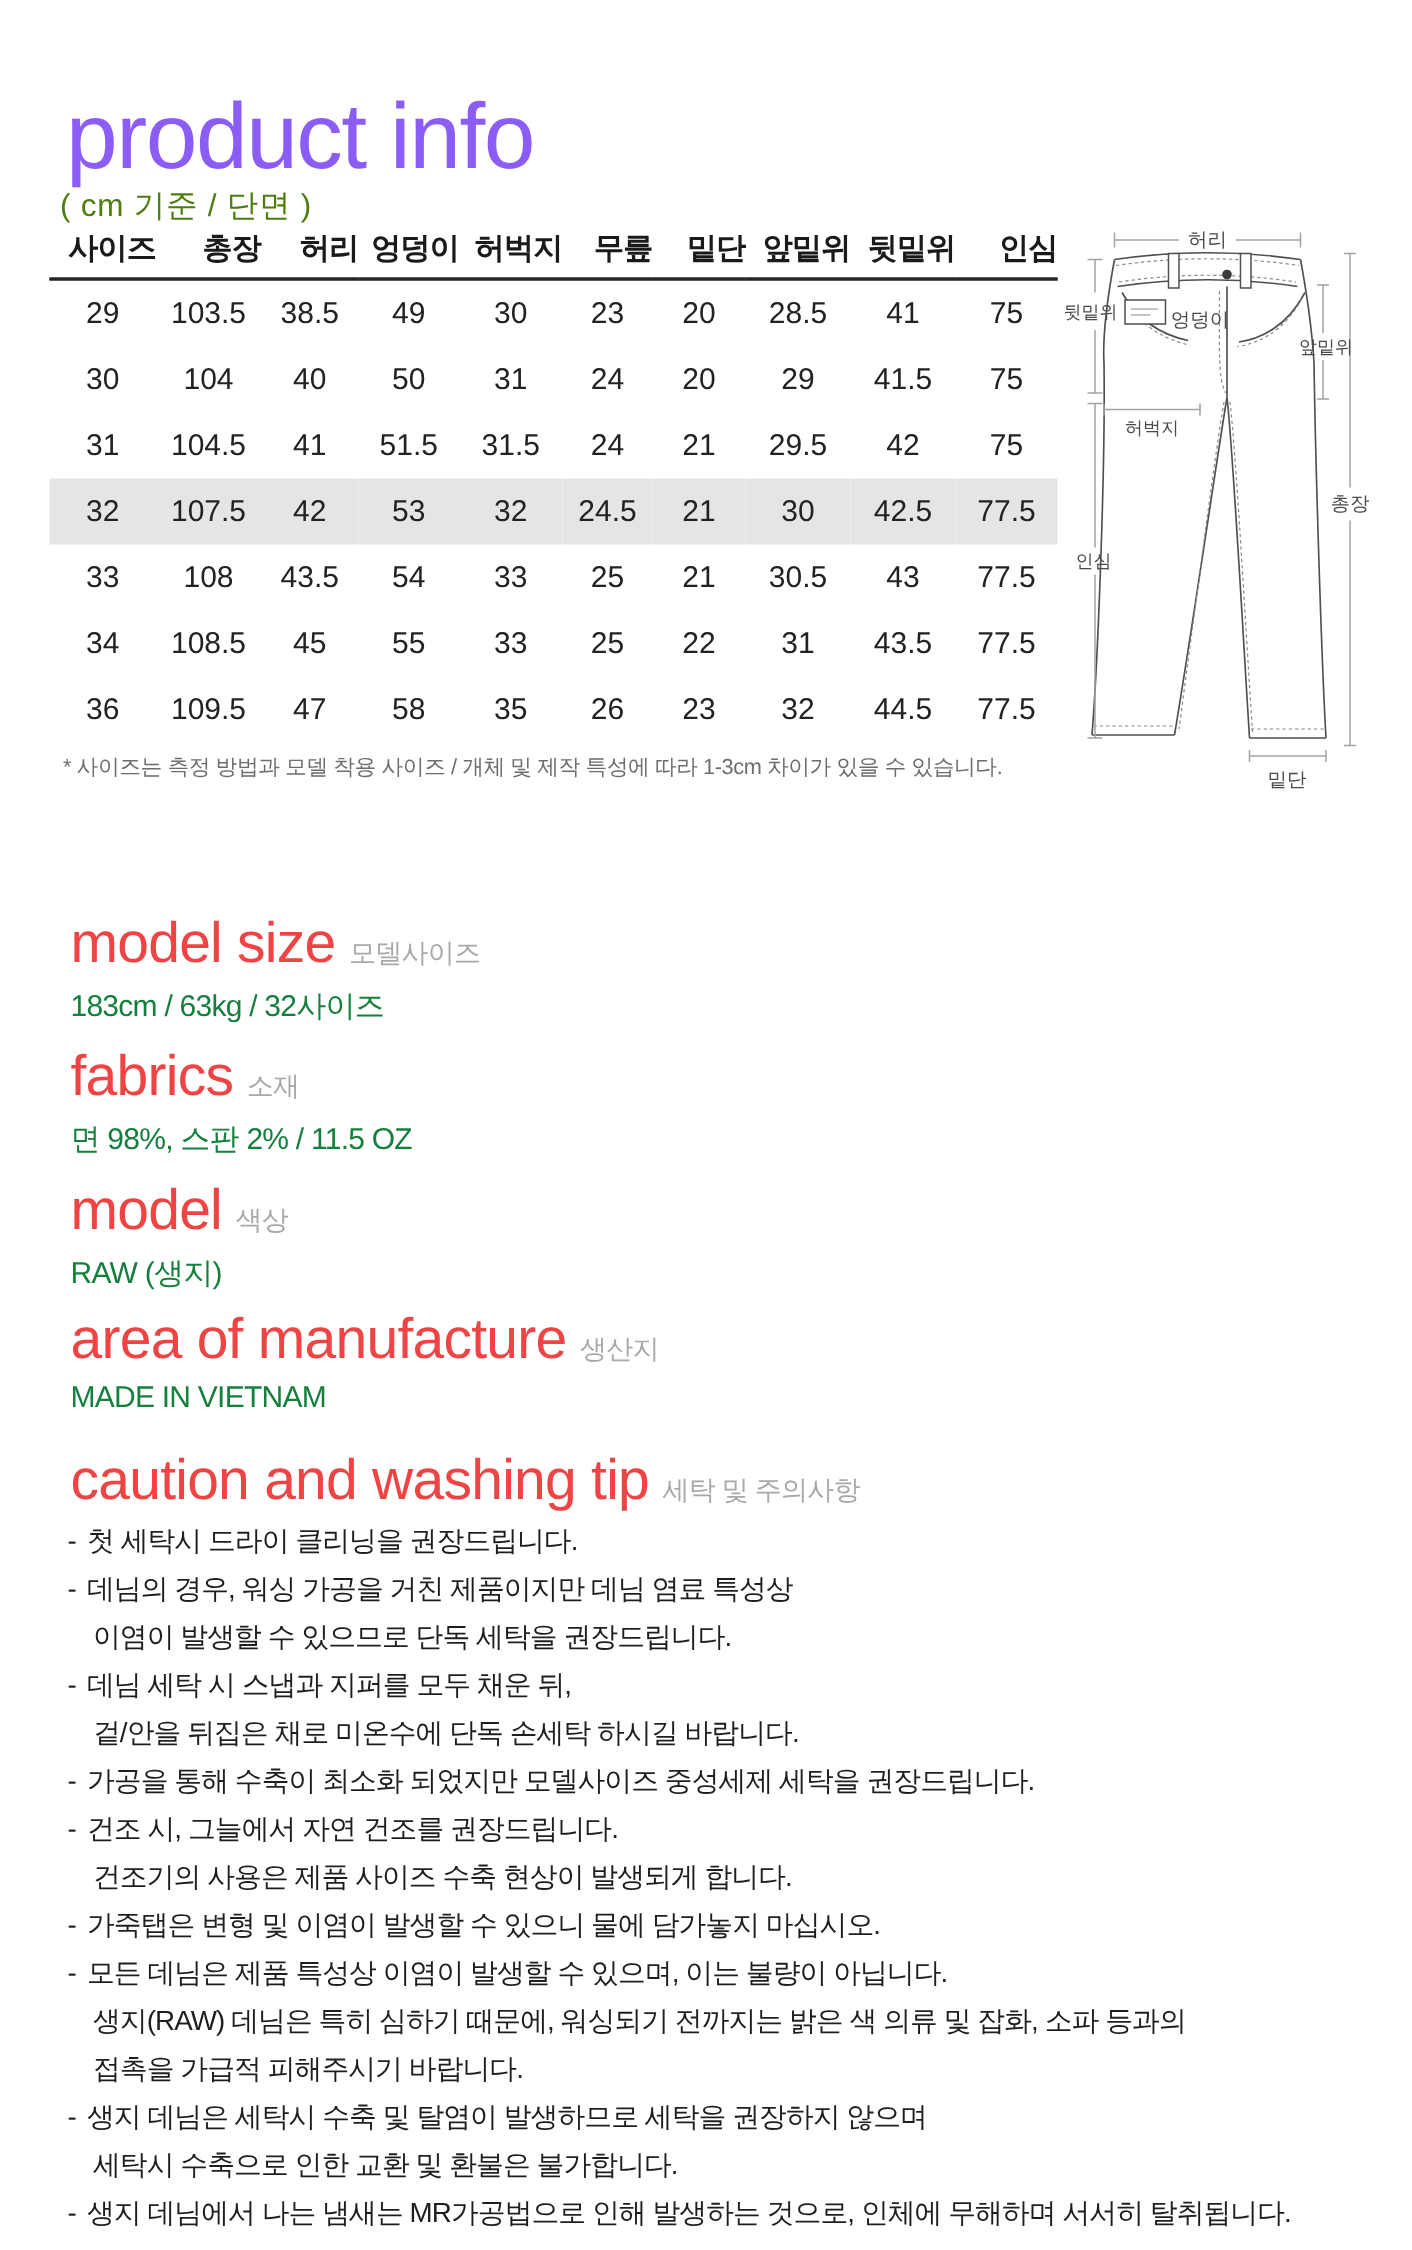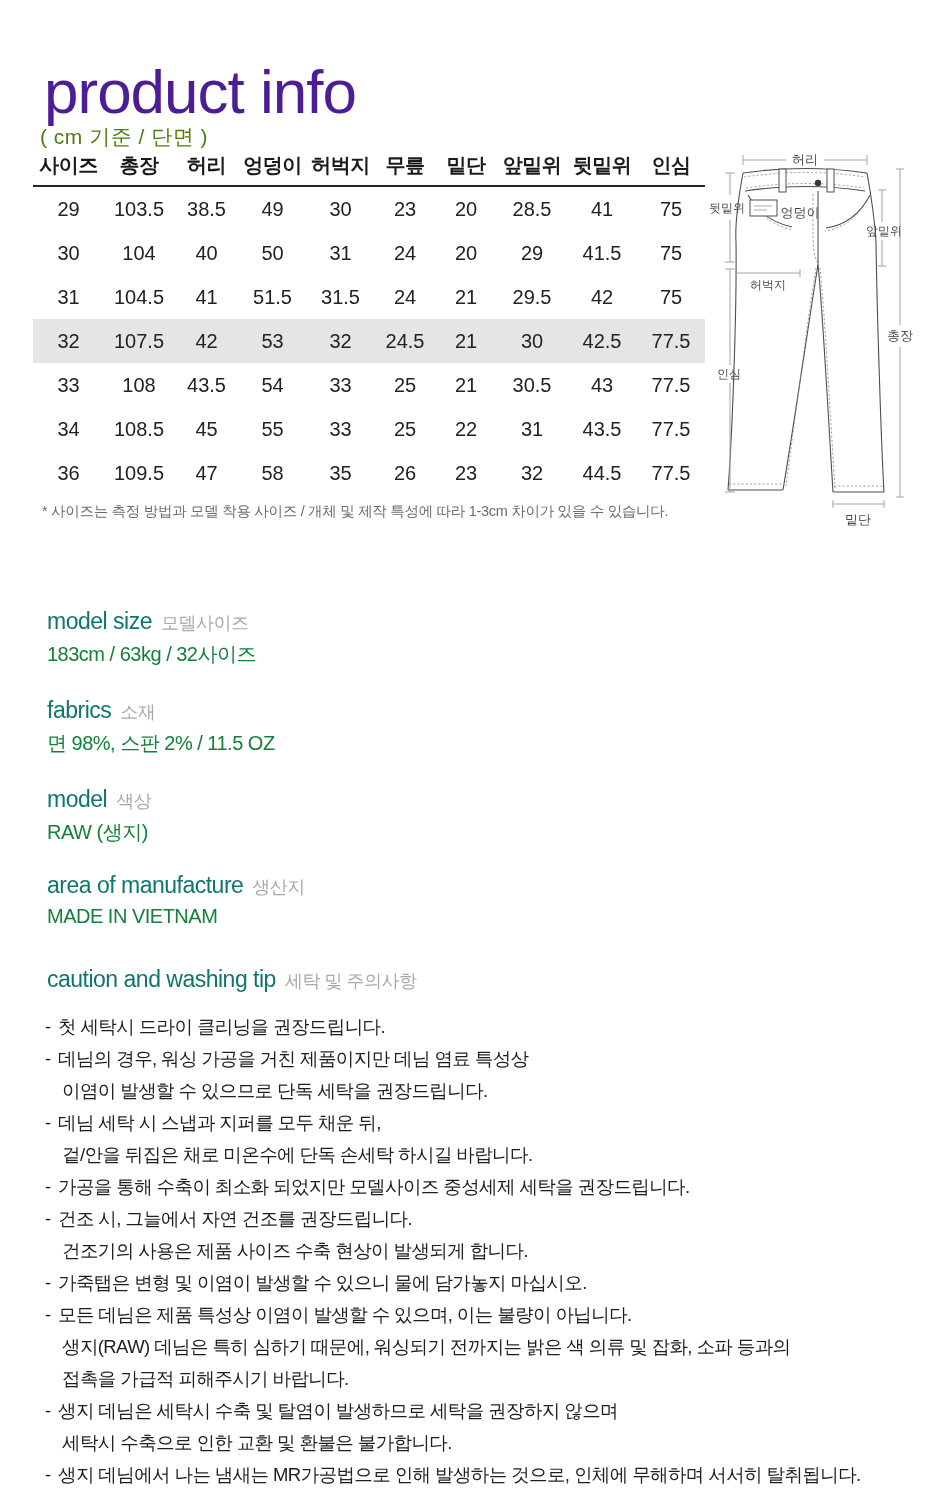--- a/index.html
+++ b/index.html
@@ -1,36 +1,36 @@
 <!DOCTYPE html>
 <html style="--hl: #e5e5e5;"><head>
 <meta charset="utf-8">
 <style>
   html,body{margin:0;padding:0;background:#ffffff;}
   .page{position:relative;width:941px;height:1500px;background:#fff;overflow:hidden;
         font-family:"Liberation Sans","DejaVu Sans",sans-serif;color:#151515;}
 
   .title{position:absolute;left:44px;top:14px;font-size:62px;font-weight:500;
-         letter-spacing:-1px;color:#4c1d95;}
+         letter-spacing:-1px;color:#8b5cf6;}
   .unit-note{position:absolute;left:40px;top:123px;font-size:21px;color:#4d7c0f;letter-spacing:0.5px;}
 
   table.size-table{position:absolute;left:33px;top:145px;border-collapse:collapse;table-layout:fixed;}
   table.size-table th{font-size:20px;font-weight:700;color:#1a1a1a;height:40px;
-      text-align:center;vertical-align:middle;padding:0;border-bottom:2px solid #262626;letter-spacing:-0.5px;}
+      text-align:right;vertical-align:middle;padding:0;border-bottom:2px solid #262626;letter-spacing:-0.5px;}
   table.size-table td{font-size:20px;color:#222;height:44px;text-align:center;vertical-align:middle;padding:0;}
   table.size-table tr.hl{background:var(--hl,#e5e5e5);}
 
   .footnote{position:absolute;left:42px;top:502px;font-size:14.5px;color:#6d6d6d;letter-spacing:-0.3px;}
 
   .diagram{position:absolute;left:700px;top:140px;width:241px;height:400px;}
   .diagram text{font-family:"Liberation Sans","DejaVu Sans",sans-serif;}
 
   .section{position:absolute;left:47px;}
   .sec-head{white-space:nowrap;}
-  .sec-en{font-size:23px;color:#0f766e;letter-spacing:-0.5px;}
+  .sec-en{font-size:38px;color:#ef4444;letter-spacing:-0.5px;}
   .sec-ko{font-size:18px;color:#a9a9a9;margin-left:9px;letter-spacing:-0.5px;}
   .sec-body{font-size:20px;color:#15803d;margin-top:6px;letter-spacing:-0.5px;}
 
   .caution-list{position:absolute;left:45px;top:1011px;width:888px;}
   .c-line{position:relative;font-size:18.5px;line-height:32px;color:#1e1e1e;
           padding-left:17px;letter-spacing:-0.6px;white-space:nowrap;}
   .c-line.first{padding-left:13px;}
   .c-line .bullet{position:absolute;left:0;top:0;}
 </style>
 </head>

